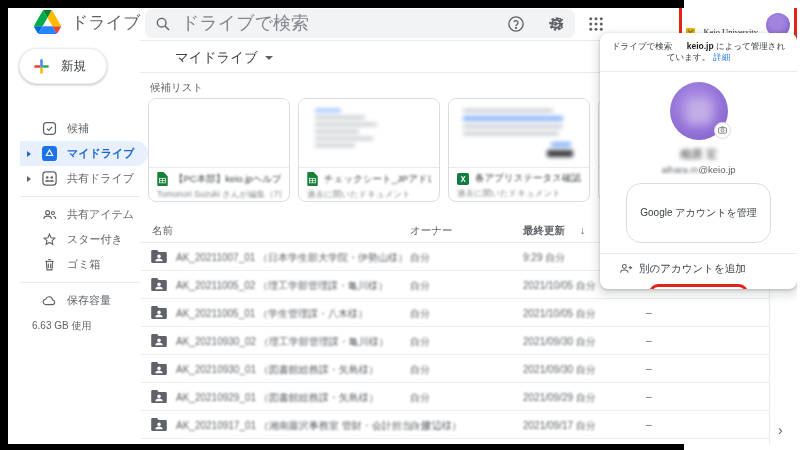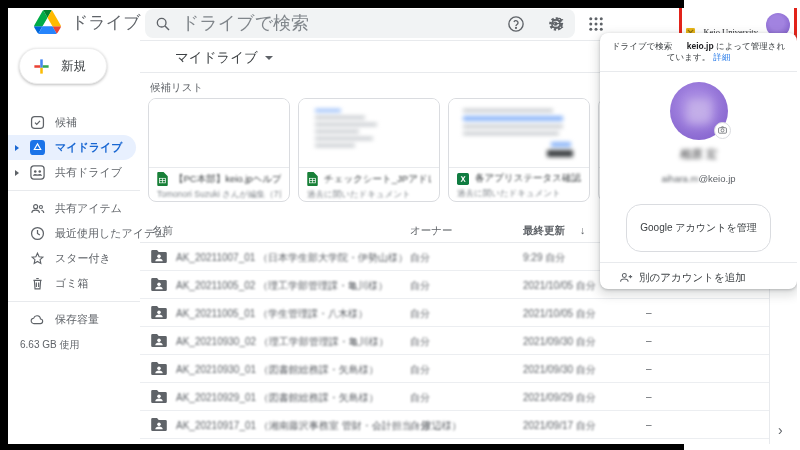--- a/index.html
+++ b/index.html
@@ -23,21 +23,21 @@
   .account-badge { position:absolute; right:4px; top:1px; height:28px; display:flex; align-items:flex-end; gap:8px; padding:0 3px; outline:3px solid #e2231a; outline-offset:1px; }
   .crest { width:9px; height:9px; }
   .org-name { font-size:8.5px; color:#202124; font-family:"Liberation Serif","DejaVu Serif",serif; white-space:nowrap; }
   .avatar-sm { width:24px; height:24px; border-radius:50%; background:radial-gradient(circle at 45% 40%, #a283e0 0 35%, #7e5cc9 90%); }
 
   
   .sidebar { position:absolute; left:0; top:32px; width:132px; bottom:0; background:#fff; z-index:2; }
   .new-btn { position:absolute; left:11px; top:8px; width:88px; height:36px; background:#fff; border:1px solid #eee; border-radius:18px; box-shadow:0 1px 3px rgba(0,0,0,.25); display:flex; align-items:center; gap:10px; padding-left:12px; cursor:pointer; }
   .new-btn svg { width:19px; height:19px; }
   .new-label { font-size:12.5px; color:#3c4043; }
-  .navlist { position:absolute; top:70px; left:0; right:0; }
+  .navlist { position:absolute; top:76px; left:0; right:0;padding-left:12px; }
   .navitem { position:relative; height:25px; display:flex; align-items:center; cursor:pointer; }
   .navitem .tri { position:absolute; left:7px; width:0; height:0; border-left:4px solid #5f6368; border-top:3.5px solid transparent; border-bottom:3.5px solid transparent; }
   .navitem .nicon { position:absolute; left:22px; width:15px; height:15px; color:#5f6368; }
   .navitem .nlabel { position:absolute; left:47px; font-size:11px; color:#5f6368; white-space:nowrap; }
   .navitem.selected { background:#e8f0fe; border-radius:0 16px 16px 0; width:128px; }
   .navitem.selected .nlabel { color:#1967d2; font-weight:bold; }
   .navitem.selected .tri { border-left-color:#1967d2; }
   .nav-divider { height:1px; background:#e8eaed; margin:5px 0; }
   .storage-used { position:absolute; left:12px; font-size:10px; color:#5f6368; }
 
@@ -84,23 +84,23 @@
   .popup { position:absolute; left:592px; top:25px; width:197px; height:256px; background:#fff; border-radius:8px; box-shadow:0 1px 3px rgba(60,64,67,.3), 0 4px 10px 3px rgba(60,64,67,.15); z-index:10; overflow:hidden; }
   .pop-banner { padding:8px 10px 7px; font-size:8.5px; color:#3c4043; text-align:center; border-bottom:1px solid #e8eaed; line-height:1.35; }
   .pop-banner b { color:#202124;margin-left:12px; }
   .pop-banner a { color:#1a73e8; text-decoration:none; cursor:pointer; margin-left:3px; }
   .avatar-wrap { position:relative; width:58px; height:58px; margin:10px auto 0; }
   .avatar-lg { width:58px; height:58px; border-radius:50%; background:radial-gradient(circle at 45% 40%, #a283e0 0 30%, #7e5cc9 95%); }
   .avatar-blob { position:absolute; left:16px; top:16px; width:26px; height:26px; background:#c3aee8; border-radius:6px; filter:blur(5px); }
   .cam-badge { position:absolute; right:-3px; bottom:1px; width:17px; height:17px; background:#fff; border:1px solid #dadce0; border-radius:50%; display:flex; align-items:center; justify-content:center; cursor:pointer; }
   .cam-badge svg { width:9px; height:8px; color:#5f6368; }
   .pop-name { margin-top:7px; text-align:center; font-size:11.5px; color:#202124; filter:blur(2px); }
-  .pop-email { margin-top:11px; text-align:center; font-size:9.5px; color:#5f6368; }
+  .pop-email { margin-top:2px; text-align:center; font-size:9.5px; color:#5f6368; }
   .pop-email .blur { filter:blur(1.6px); }
-  .manage-btn { display:block; margin:20px auto 0; padding:16px 13px; border:1px solid #dadce0; border-radius:15px; background:#fff; font-size:10px; color:#3c4043; cursor:pointer; font-family:inherit; }
+  .manage-btn { display:block; margin:8px auto 0; padding:22px 13px; border:1px solid #dadce0; border-radius:15px; background:#fff; font-size:10px; color:#3c4043; cursor:pointer; font-family:inherit; }
   .pop-div { height:1px; background:#e8eaed; margin-top:10px; }
   .add-row { display:flex; align-items:center; gap:6px; padding:8px 0 8px 18px; cursor:pointer; }
   .add-row svg { width:15px; height:13px; color:#5f6368; }
   .add-row span { font-size:10.5px; color:#3c4043; }
   .logout-wrap { display:flex; justify-content:center; margin:6px 0 10px; }
   .logout-btn { padding:6px 16px; background:#f8f9fa; border:1px solid #dadce0; border-radius:3px; font-size:10.5px; color:#3c4043; cursor:pointer; font-family:inherit; outline:3px solid #e2231a; outline-offset:3px; }
 </style>
 </head>
 <body>
 
@@ -209,27 +209,20 @@
       </div>
       <div class="nav-divider"></div>
       <div class="navitem">
         <svg class="nicon" viewBox="0 0 24 18" fill="none" stroke="currentColor" stroke-width="1.8">
           <circle cx="9" cy="6" r="3.2"></circle>
               <path d="M3 16c0-2.9 2.7-4.4 6-4.4s6 1.5 6 4.4"></path>
           <circle cx="17.5" cy="6.5" r="2.4"></circle>
               <path d="M18.2 11.8c2.2.4 3.8 1.7 3.8 4.2"></path>
         </svg>
         <span class="nlabel">共有アイテム</span>
-      </div>
-      <div class="navitem">
-        <svg class="nicon" viewBox="0 0 24 24" fill="none" stroke="currentColor" stroke-width="2">
-          <circle cx="12" cy="12" r="9.5"></circle>
-              <path d="M12 6.5V12l3.7 2.5"></path>
-        </svg>
-        <span class="nlabel">最近使用したアイテム</span>
       </div>
       <div class="navitem">
         <svg class="nicon" viewBox="0 0 24 24" fill="none" stroke="currentColor" stroke-width="1.8">
           <path d="M12 3.5l2.6 5.6 6 .7-4.5 4.1 1.2 5.9-5.3-3-5.3 3 1.2-5.9-4.5-4.1 6-.7z"></path>
         </svg>
         <span class="nlabel">スター付き</span>
       </div>
       <div class="navitem">
         <svg class="nicon" viewBox="0 0 24 24" fill="none" stroke="currentColor" stroke-width="1.8">
           <path d="M5.5 7h13M10 4h4M7 7l1 13.5h8L17 7M10.2 10.5v7M13.8 10.5v7"></path>

